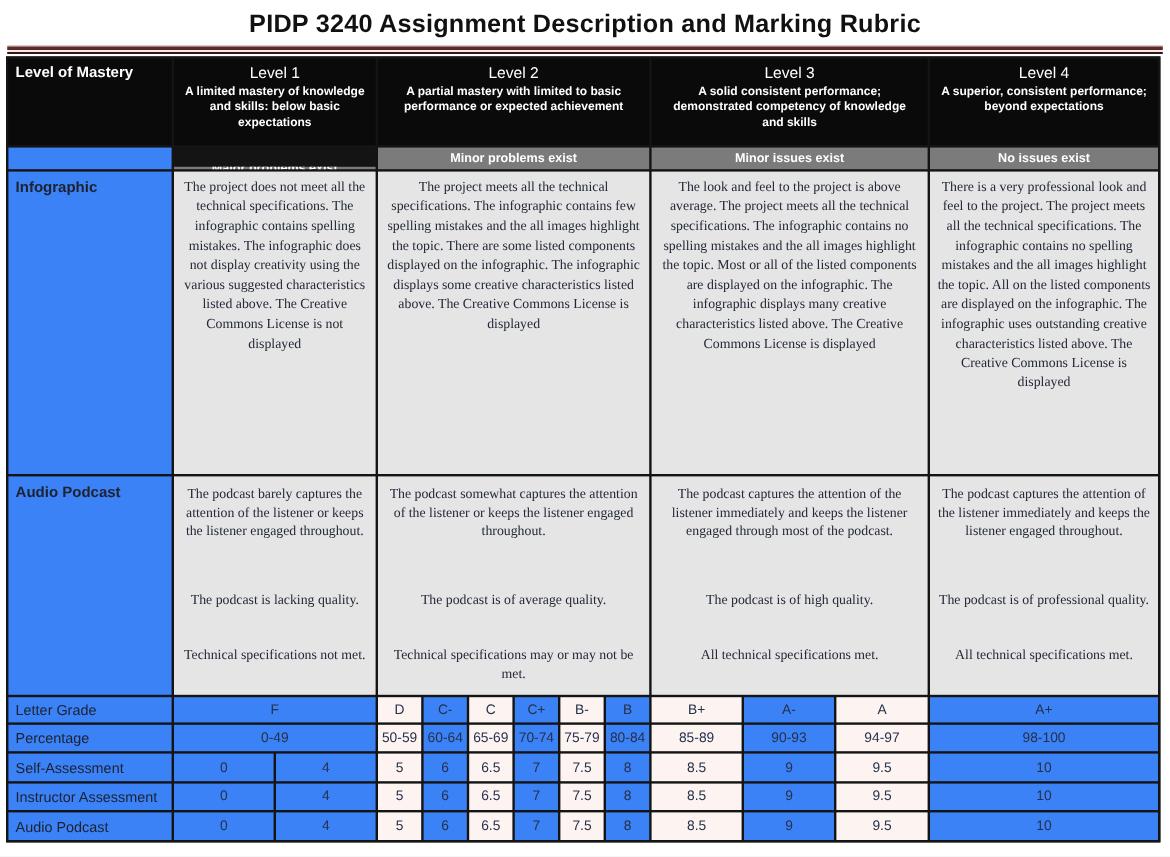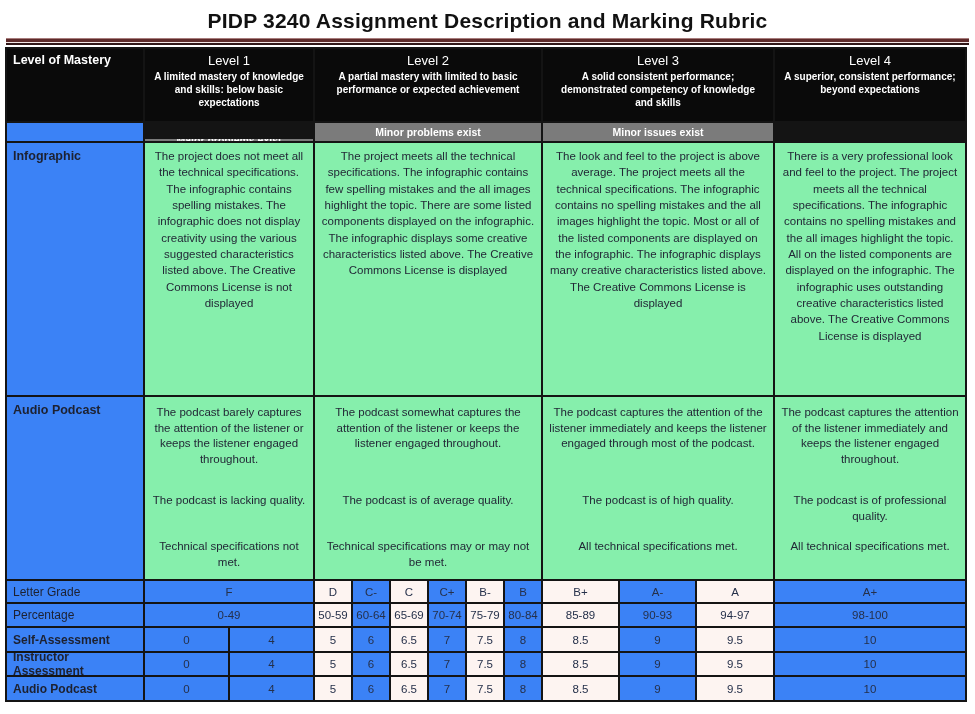--- a/index.html
+++ b/index.html
@@ -41,21 +41,21 @@
     gap: 2px;
     background: #141414;
     border: 2px solid #141414;
   }
 
   .cell { overflow: hidden; }
 
   .bg-black { background: #0a0a0a; color: #ffffff; }
   .bg-subgray { background: #7b7b7b; color: #ffffff; }
   .bg-lightgray { background: #3b82f6; }
-  .bg-white { background: #86efac; }
+  .bg-white { background: #e5e5e5; font-family: Liberation Serif, serif; }
   .bg-pink { background: #fdf4f1; }
 
   .corner {
     padding: 4px 6px;
     font-size: 12.5px;
     font-weight: bold;
   }
   .level-head {
     display: flex; flex-direction: column; align-items: center;
     text-align: center; padding: 4px 8px 2px 8px;
@@ -73,21 +73,21 @@
     font-size: 12.5px;
     font-weight: bold;
     color: #1d2130;
   }
   .grade-label {
     display: flex; align-items: center;
     padding: 0 6px;
     font-size: 12px;
     color: #1d2130;
   }
-  .grade-label.bold { font-weight: bold; }
+  .grade-label.bold { font-weight: normal; }
 
   .desc-cell {
     padding: 5px 6px;
     text-align: center;
     font-size: 11.5px;
     line-height: 1.42;
     color: #222836;
   }
 
   .podcast-cell {
@@ -134,20 +134,21 @@
     </div>
     <div class="cell bg-black level-head" style="grid-row:1; grid-column:13;">
       <div class="level-name">Level 4</div>
       <div class="level-sub">A superior, consistent performance; beyond expectations</div>
     </div>
 
     <div class="cell bg-lightgray" style="grid-row:2; grid-column:1;"></div>
     <div class="cell bg-subgray issue-cell" style="grid-row:2; grid-column:2/4;margin-top:16px;">Major problems exist</div>
     <div class="cell bg-subgray issue-cell" style="grid-row:2; grid-column:4/10;">Minor problems exist</div>
     <div class="cell bg-subgray issue-cell" style="grid-row:2; grid-column:10/13;">Minor issues exist</div>
+    <div class="cell bg-subgray issue-cell" style="grid-row:2; grid-column:13;">No issues exist</div>
 
     <div class="cell bg-lightgray row-label" style="grid-row:3; grid-column:1;">Infographic</div>
     <div class="cell bg-white desc-cell" style="grid-row:3; grid-column:2/4;">The project does not meet all the technical specifications. The infographic contains spelling mistakes. The infographic does not display creativity using the various suggested characteristics listed above.  The Creative Commons License is not displayed</div>
     <div class="cell bg-white desc-cell" style="grid-row:3; grid-column:4/10;">The project meets all the technical specifications. The infographic contains few spelling mistakes and the all images highlight the topic. There are some listed components displayed on the infographic. The infographic displays some creative characteristics listed above.  The Creative Commons License is displayed</div>
     <div class="cell bg-white desc-cell" style="grid-row:3; grid-column:10/13;">The look and feel to the project is above average. The project meets all the technical specifications. The infographic contains no spelling mistakes and the all images highlight the topic. Most or all of the listed components are displayed on the infographic.  The infographic displays many creative characteristics listed above.  The Creative Commons License is displayed</div>
     <div class="cell bg-white desc-cell" style="grid-row:3; grid-column:13;">There is a very professional look and feel to the project. The project meets all the technical specifications. The infographic contains no spelling mistakes and the all images highlight the topic. All on the listed components are displayed on the infographic. The infographic uses outstanding creative characteristics listed above. The Creative Commons License is displayed</div>
 
     <div class="cell bg-lightgray row-label" style="grid-row:4; grid-column:1;">Audio Podcast</div>
     <div class="cell bg-white podcast-cell" style="grid-row:4; grid-column:2/4;">
       <div class="p1">The podcast barely captures the attention of the listener or keeps the listener engaged throughout.</div>

